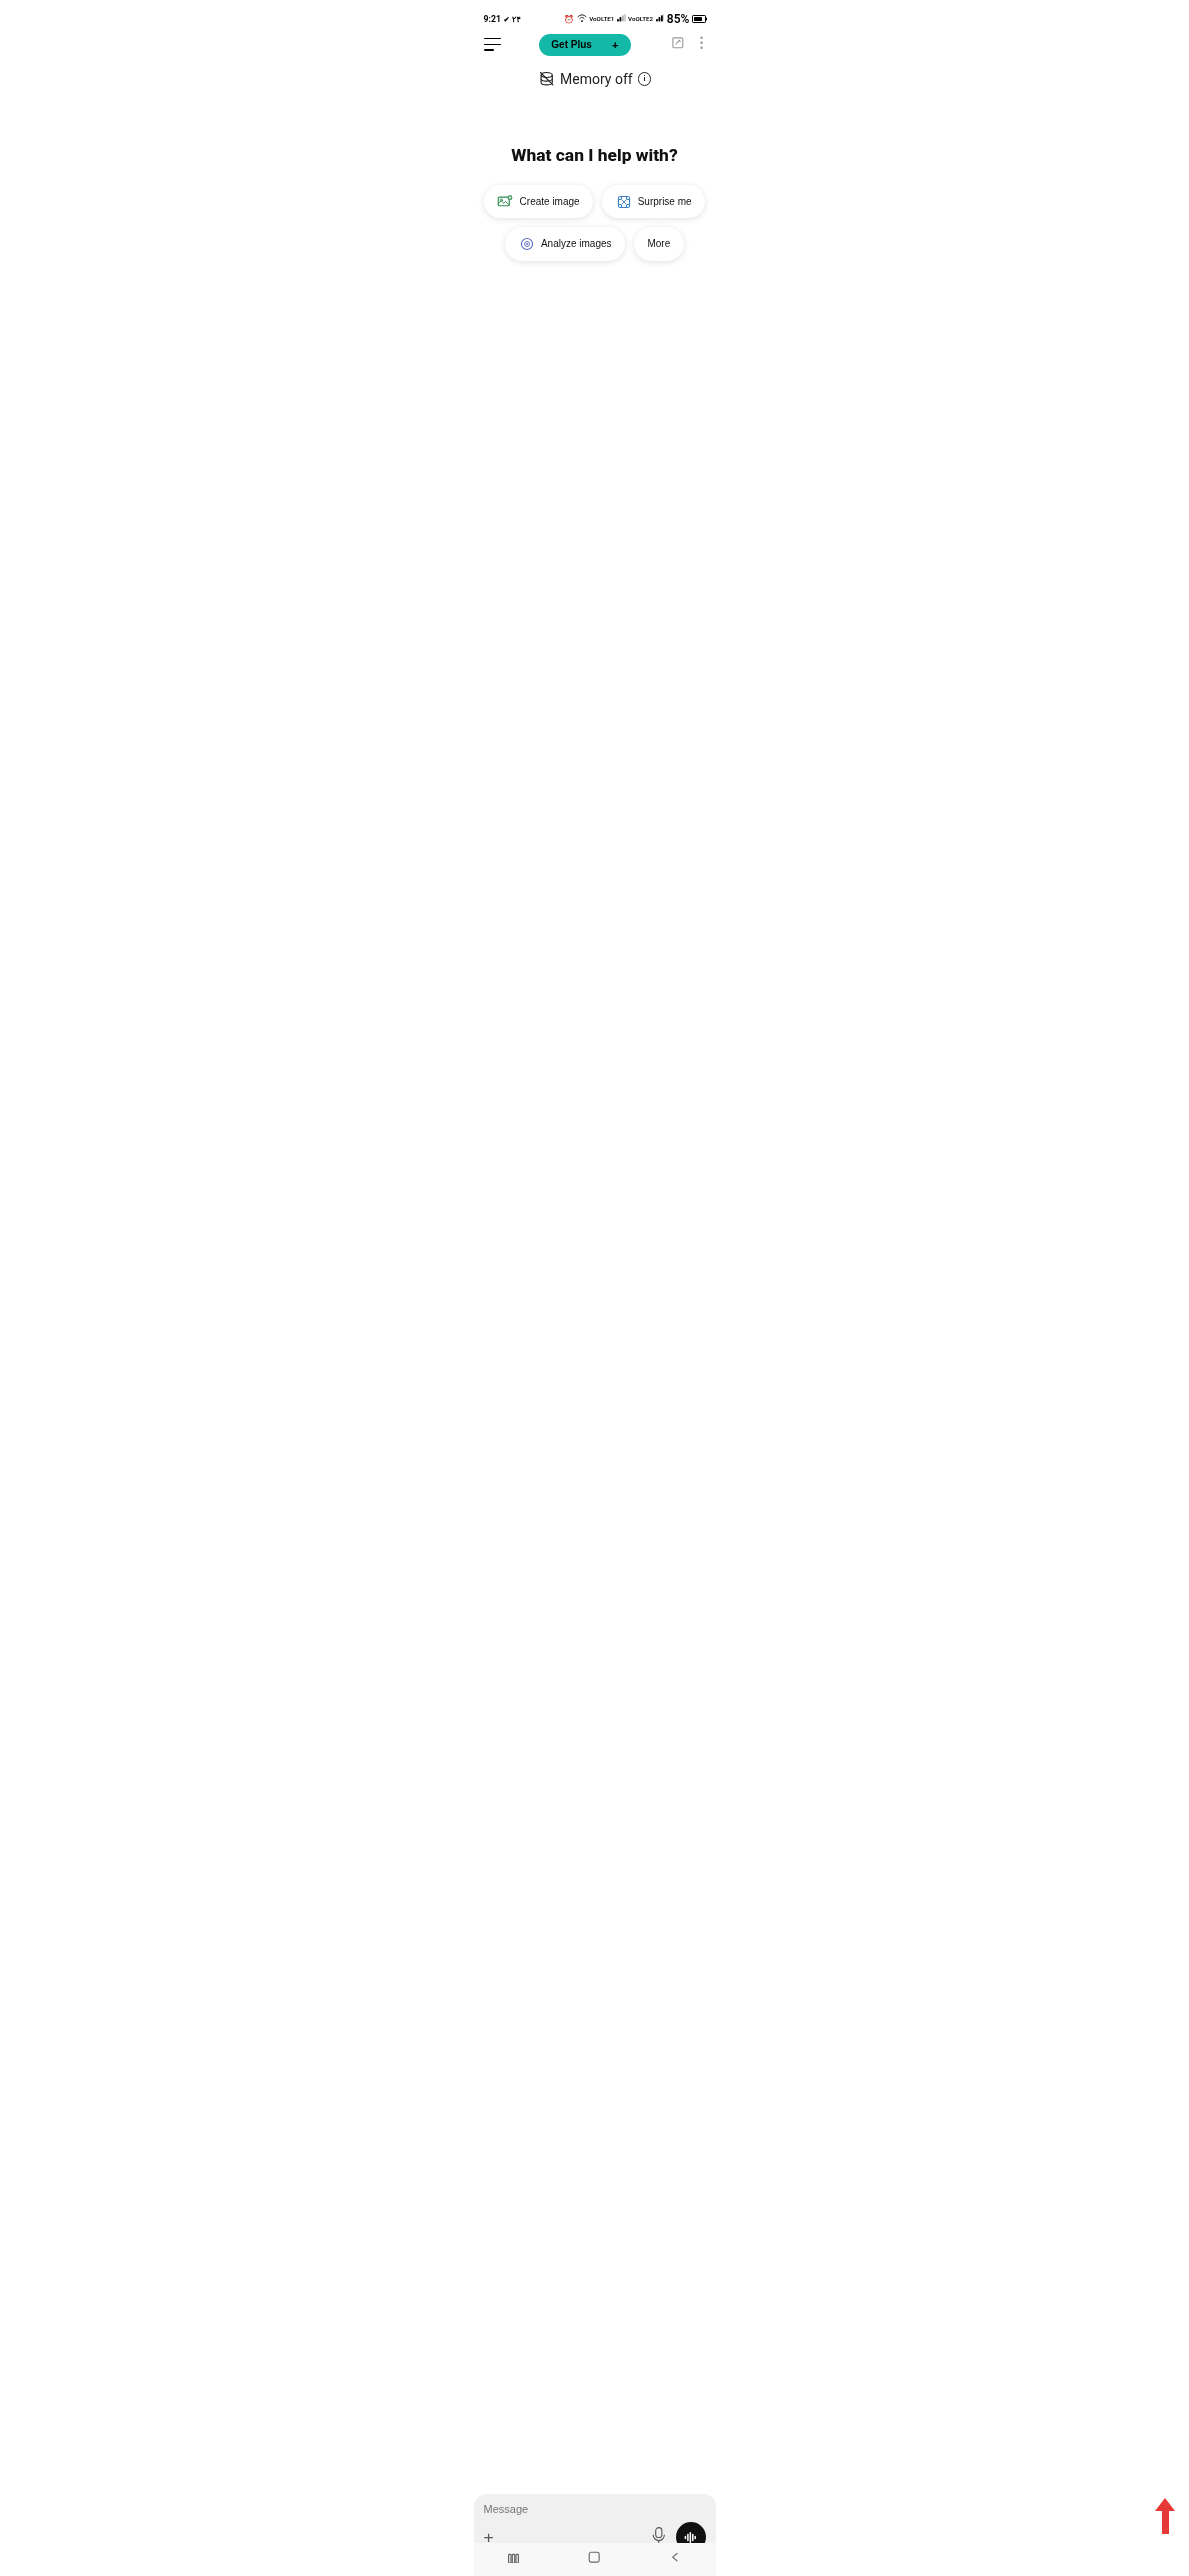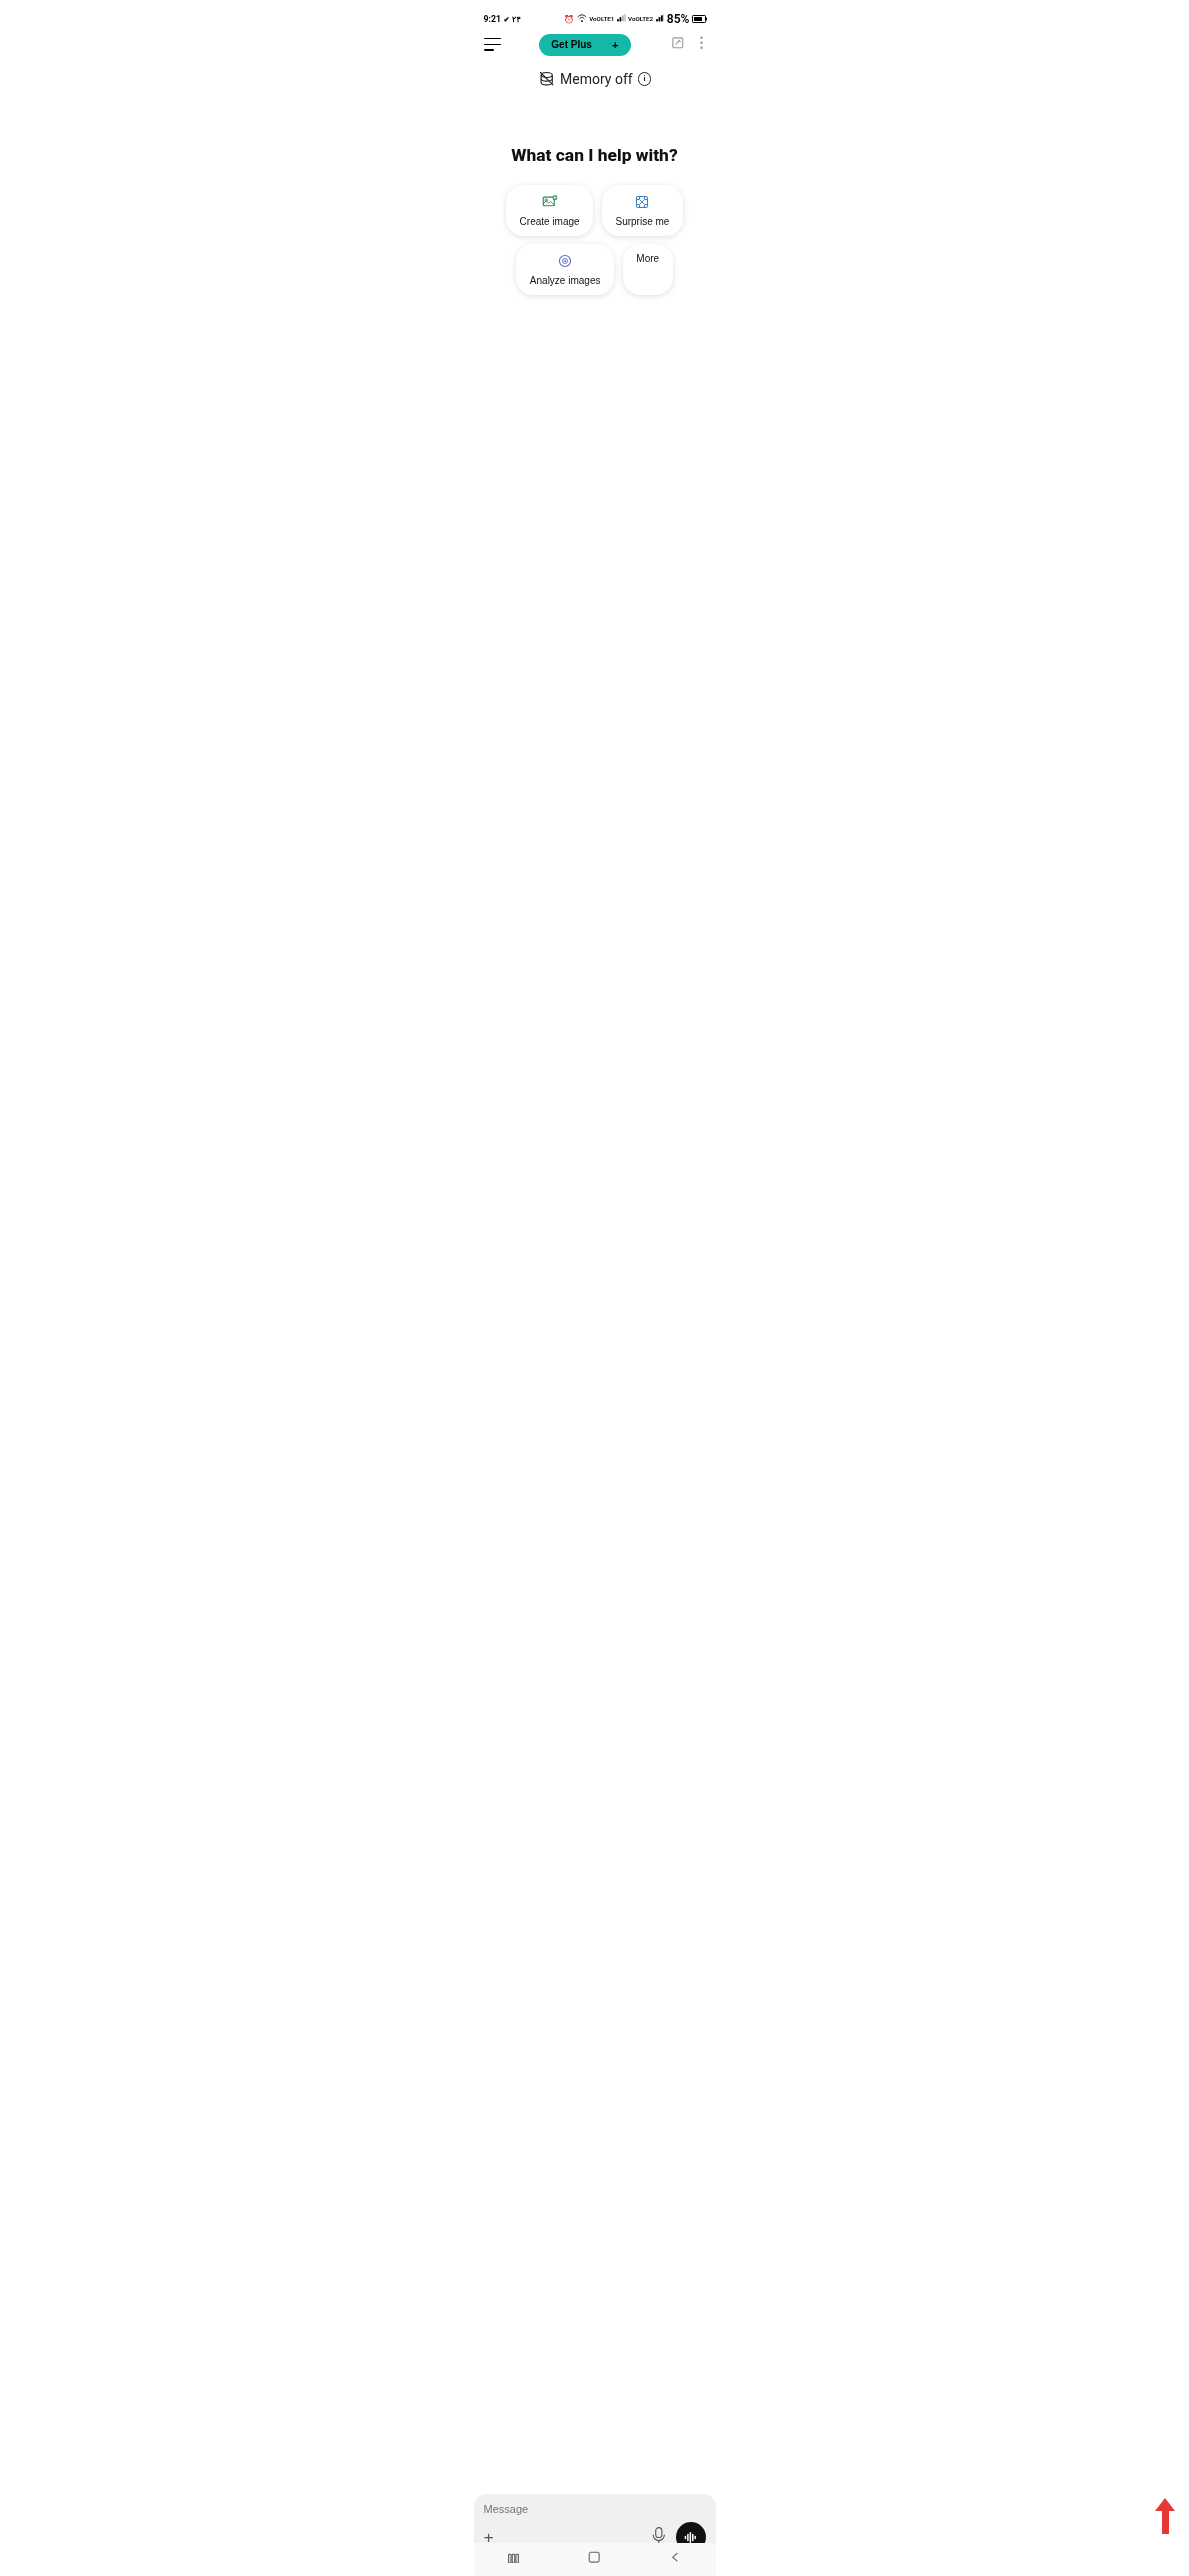--- a/index.html
+++ b/index.html
@@ -209,21 +209,20 @@
       padding: 8.7px 13.6px;
       font-size: 10px;
       font-weight: 500;
       color: #111;
       cursor: pointer;
       display: flex;
       align-items: center;
       gap: 6.2px;
       box-shadow: 0 1.2px 6.2px rgba(0,0,0,0.12);
       white-space: nowrap;
-      flex-direction: column;
     }
 
     .action-btn .btn-icon {
       width: 16px;
       height: 16px;
       display: flex;
       align-items: center;
       justify-content: center;
       flex-shrink: 0;
     }

